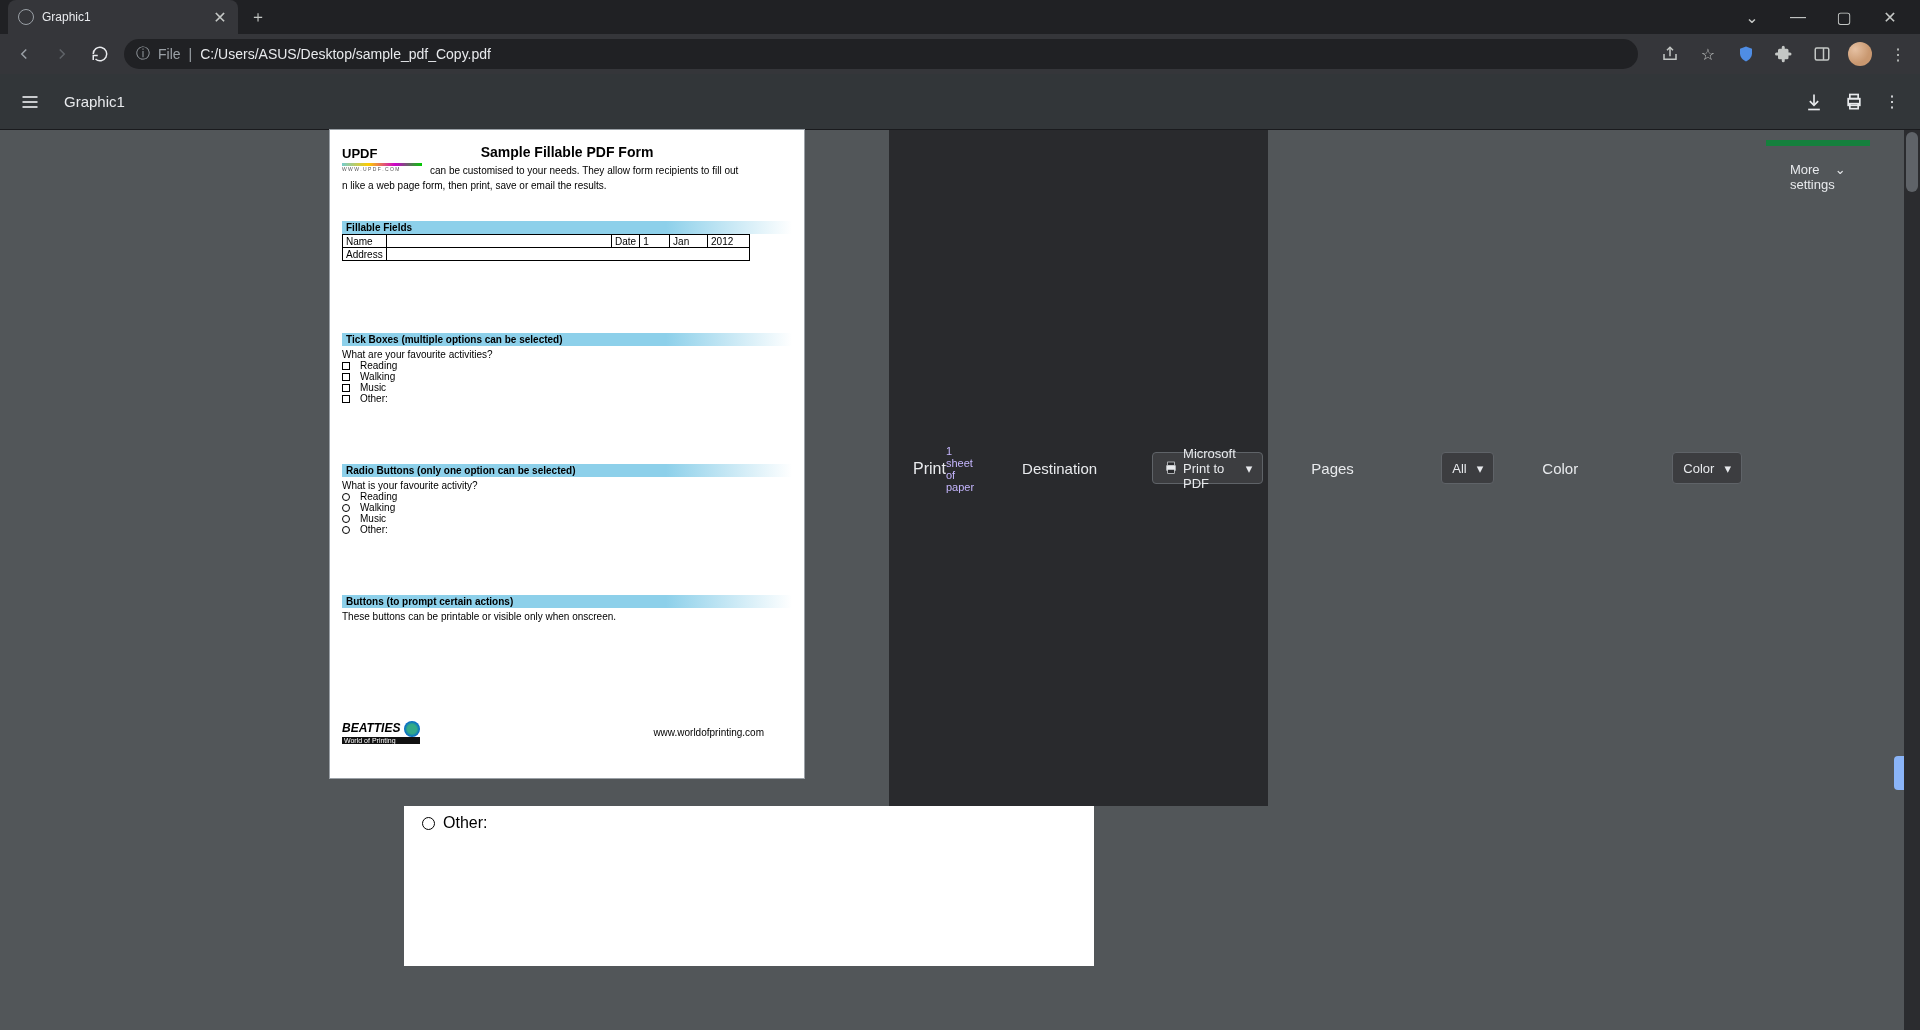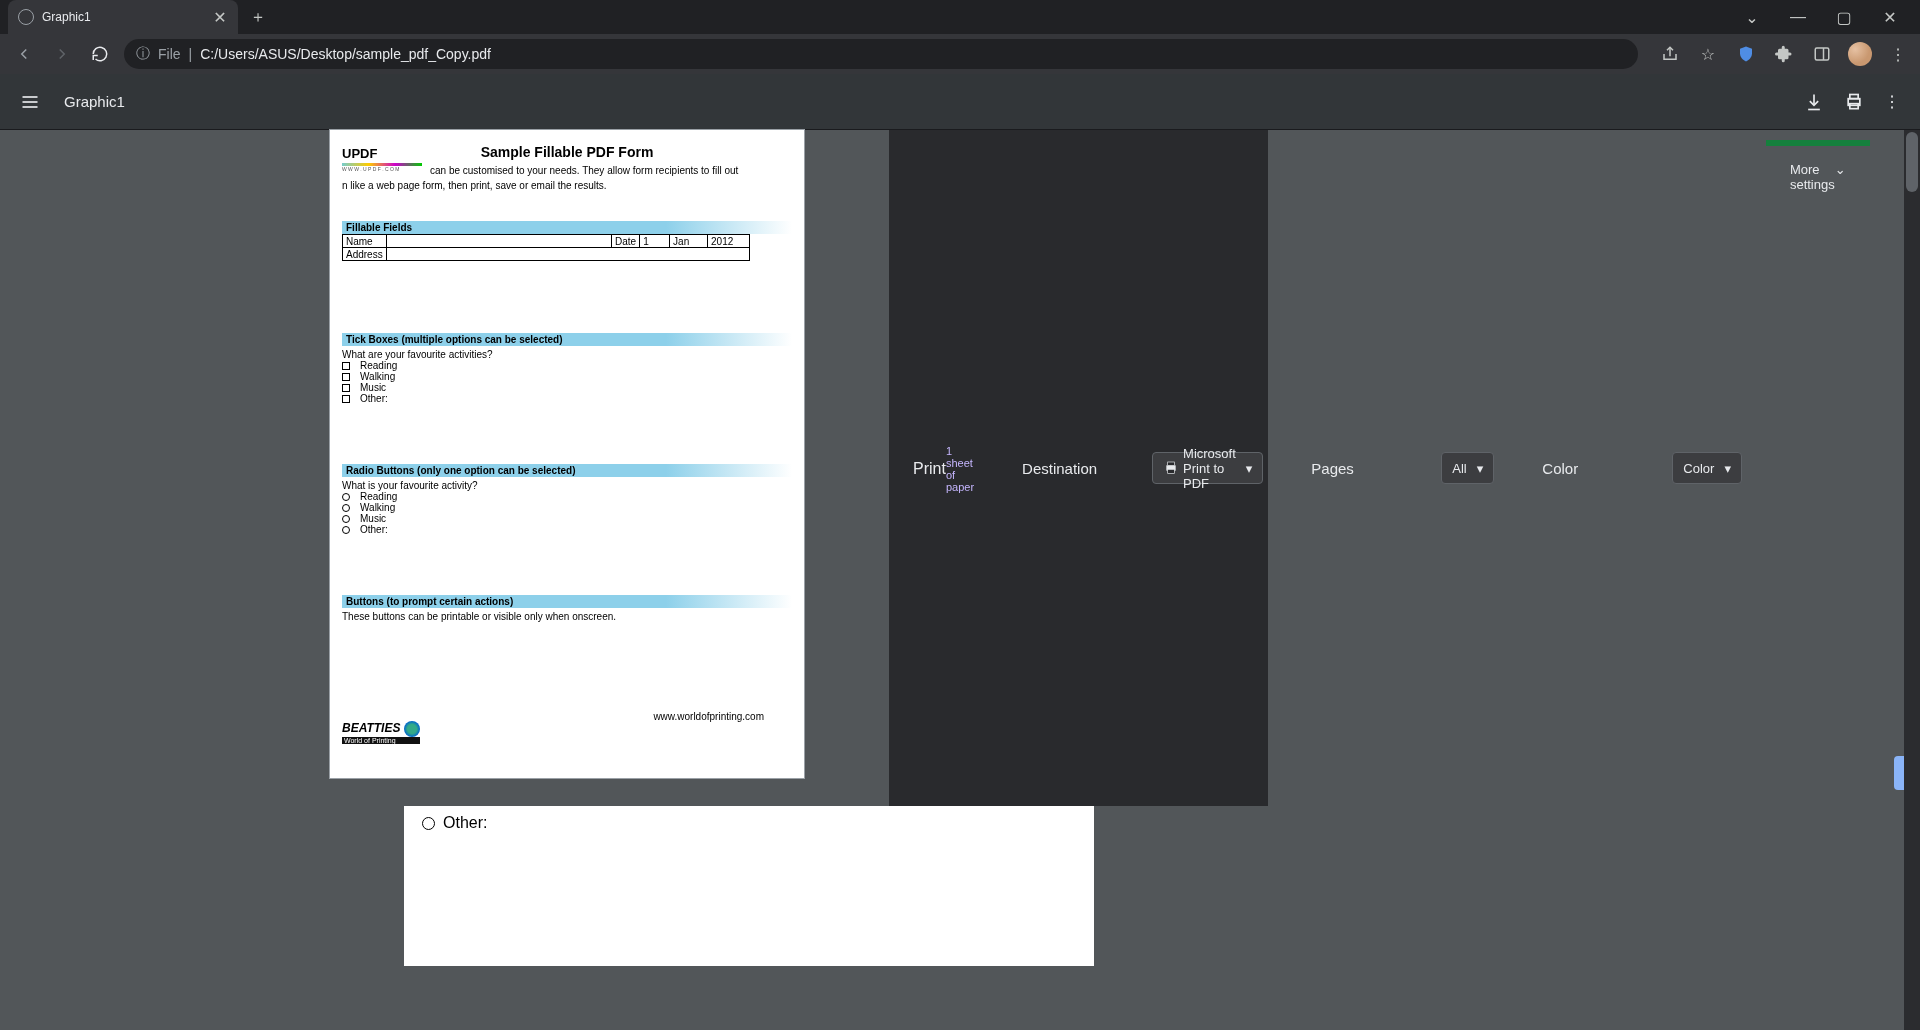--- a/index.html
+++ b/index.html
@@ -61,21 +61,21 @@
   .section-head.first { margin-top: 30px; }
   .fields-table { border-collapse: collapse; width: 408px; margin-top: 0; font-size: 10px; }
   .fields-table td { border: 1px solid #000; padding: 0 3px; height: 13px; }
   .par { font-size: 10px; margin-top: 3px; }
   .opt { font-size: 10px; display: flex; align-items: center; gap: 10px; }
   .chk { width: 8px; height: 8px; border: 1px solid #000; display: inline-block; }
   .rad { width: 8px; height: 8px; border: 1px solid #000; border-radius: 50%; display: inline-block; }
   .footer-logo { position: absolute; bottom: 34px; left: 12px; font-size: 12px; font-weight: bold; font-style: italic;}
   .footer-logo .globe { width: 16px; height: 16px; border-radius: 50%; background: radial-gradient(circle,#3a8 40%,#06c 70%); display:inline-block; vertical-align:middle; margin-left:4px;}
   .footer-logo .sub2 { font-size: 7px; font-weight: normal; background:#111; color:#fff; padding:0 2px; font-style:normal;}
-  .footer-url { position: absolute; bottom: 56px; right: 40px; font-size: 10px; }
+  .footer-url { position: absolute; bottom: 40px; right: 40px; font-size: 10px; }
 
   
   .print-panel { position: absolute; left: 889px; top: 0; width: 379px; height: 676px;
                  background: #292a2d; display: flex; flex-direction: row; }
   .pp-head { display: flex; align-items: center; justify-content: space-between; padding: 20px 24px 18px; }
   .pp-head h3 { font-size: 16px; font-weight: 400; }
   .pp-head .sheets { font-size: 11px; color: #c4b5fd; }
   .pp-row { display: flex; align-items: center; padding: 14px 24px; }
   .pp-row label { width: 130px; font-size: 15px; color: #e8eaed; }
   .pp-select { flex: 1; background: #3c3d40; border: 1px solid #5f6368; border-radius: 4px;

